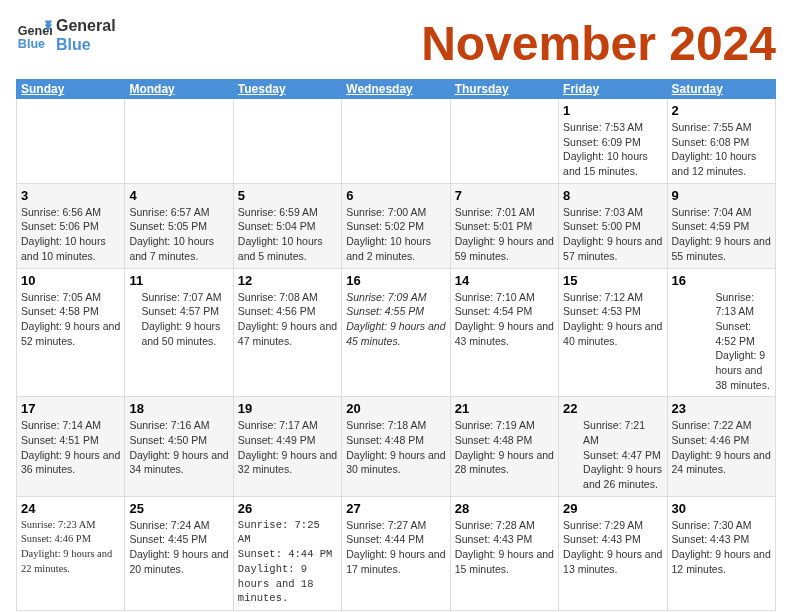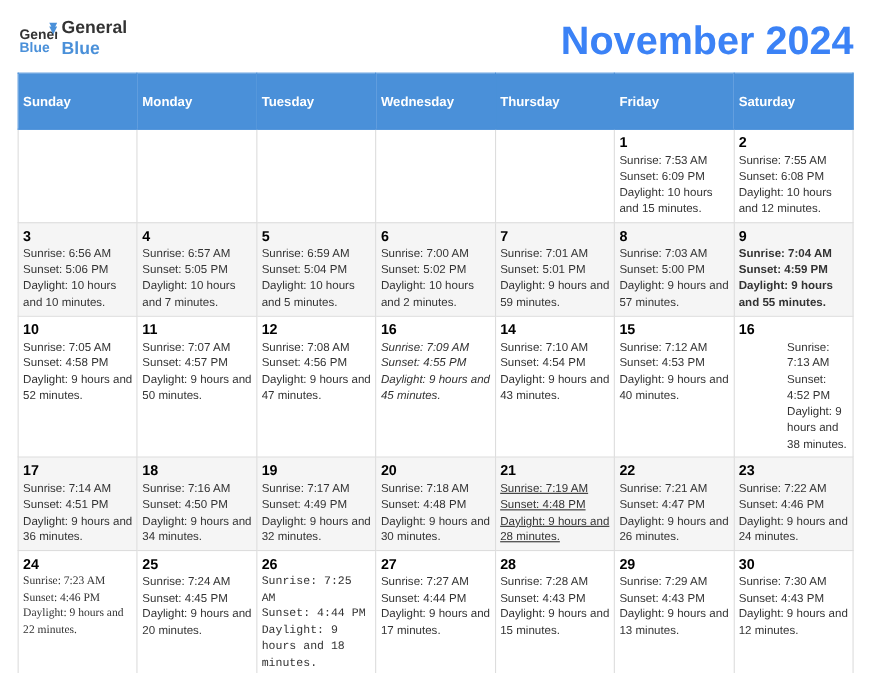--- a/index.html
+++ b/index.html
@@ -22,40 +22,41 @@
       gap: 4px;
     }
     .logo-icon {
       width: 36px;
       height: 36px;
     }
     .title-section {
       text-align: right;
     }
     .calendar-title {
-      font-size: 36px;
+      font-size: 48px;
       font-weight: bold;
-      color: #3b82f6;
+      color: #c2410c;
     }
     .calendar-subtitle {
       font-size: 15px;
       color: #555;
     }
     .calendar-table {
       width: 100%;
       border-collapse: collapse;
       font-size: 11px;
     }
     .calendar-table th {
       background: #4a90d9;
       color: #fff;
-      padding: 18px 4px;
+      padding: 2px 4px;
       text-align: left;
       font-size: 12px;
       border: 1px solid #4a90d9;
+      text-decoration: underline;
     }
     .calendar-table td {
       border: 1px solid #ddd;
       vertical-align: top;
       padding: 4px;
       width: calc(100% / 7);
       min-height: 70px;
       background: #fff;
     }
     .calendar-table tr:nth-child(even) td {
@@ -161,35 +162,35 @@
 Daylight: 9 hours and 59 minutes.</div>
         </td>
         <td>
           <span class="day-number">8</span>
           <div class="day-info" style="white-space: pre-line;">Sunrise: 7:03 AM
 Sunset: 5:00 PM
 Daylight: 9 hours and 57 minutes.</div>
         </td>
         <td>
           <span class="day-number">9</span>
-          <div class="day-info" style="white-space: pre-line; font-weight: bold;">Sunrise: 7:04 AM
+          <div class="day-info" style="white-space: pre-line;">Sunrise: 7:04 AM
 Sunset: 4:59 PM
 Daylight: 9 hours and 55 minutes.</div>
         </td>
       </tr>
       <tr>
         <td>
           <span class="day-number">10</span>
           <div class="day-info" style="white-space: pre-line;">Sunrise: 7:05 AM
 Sunset: 4:58 PM
 Daylight: 9 hours and 52 minutes.</div>
         </td>
         <td>
           <span class="day-number">11</span>
-          <div class="day-info" style="white-space: pre-line;">Sunrise: 7:07 AM
+          <div class="day-info" style="white-space: pre-line; margin-left: 12px;">Sunrise: 7:07 AM
 Sunset: 4:57 PM
 Daylight: 9 hours and 50 minutes.</div>
         </td>
         <td>
           <span class="day-number">12</span>
           <div class="day-info" style="white-space: pre-line;">Sunrise: 7:08 AM
 Sunset: 4:56 PM
 Daylight: 9 hours and 47 minutes.</div>
         </td>
         <td>
@@ -237,27 +238,27 @@
 Daylight: 9 hours and 32 minutes.</div>
         </td>
         <td>
           <span class="day-number">20</span>
           <div class="day-info" style="white-space: pre-line;">Sunrise: 7:18 AM
 Sunset: 4:48 PM
 Daylight: 9 hours and 30 minutes.</div>
         </td>
         <td>
           <span class="day-number">21</span>
-          <div class="day-info" style="white-space: pre-line; text-decoration: underline;">Sunrise: 7:19 AM
+          <div class="day-info" style="white-space: pre-line;">Sunrise: 7:19 AM
 Sunset: 4:48 PM
 Daylight: 9 hours and 28 minutes.</div>
         </td>
         <td>
           <span class="day-number">22</span>
-          <div class="day-info" style="white-space: pre-line;">Sunrise: 7:21 AM
+          <div class="day-info" style="white-space: pre-line; margin-left: 20px;">Sunrise: 7:21 AM
 Sunset: 4:47 PM
 Daylight: 9 hours and 26 minutes.</div>
         </td>
         <td>
           <span class="day-number">23</span>
           <div class="day-info" style="white-space: pre-line;">Sunrise: 7:22 AM
 Sunset: 4:46 PM
 Daylight: 9 hours and 24 minutes.</div>
         </td>
       </tr>

